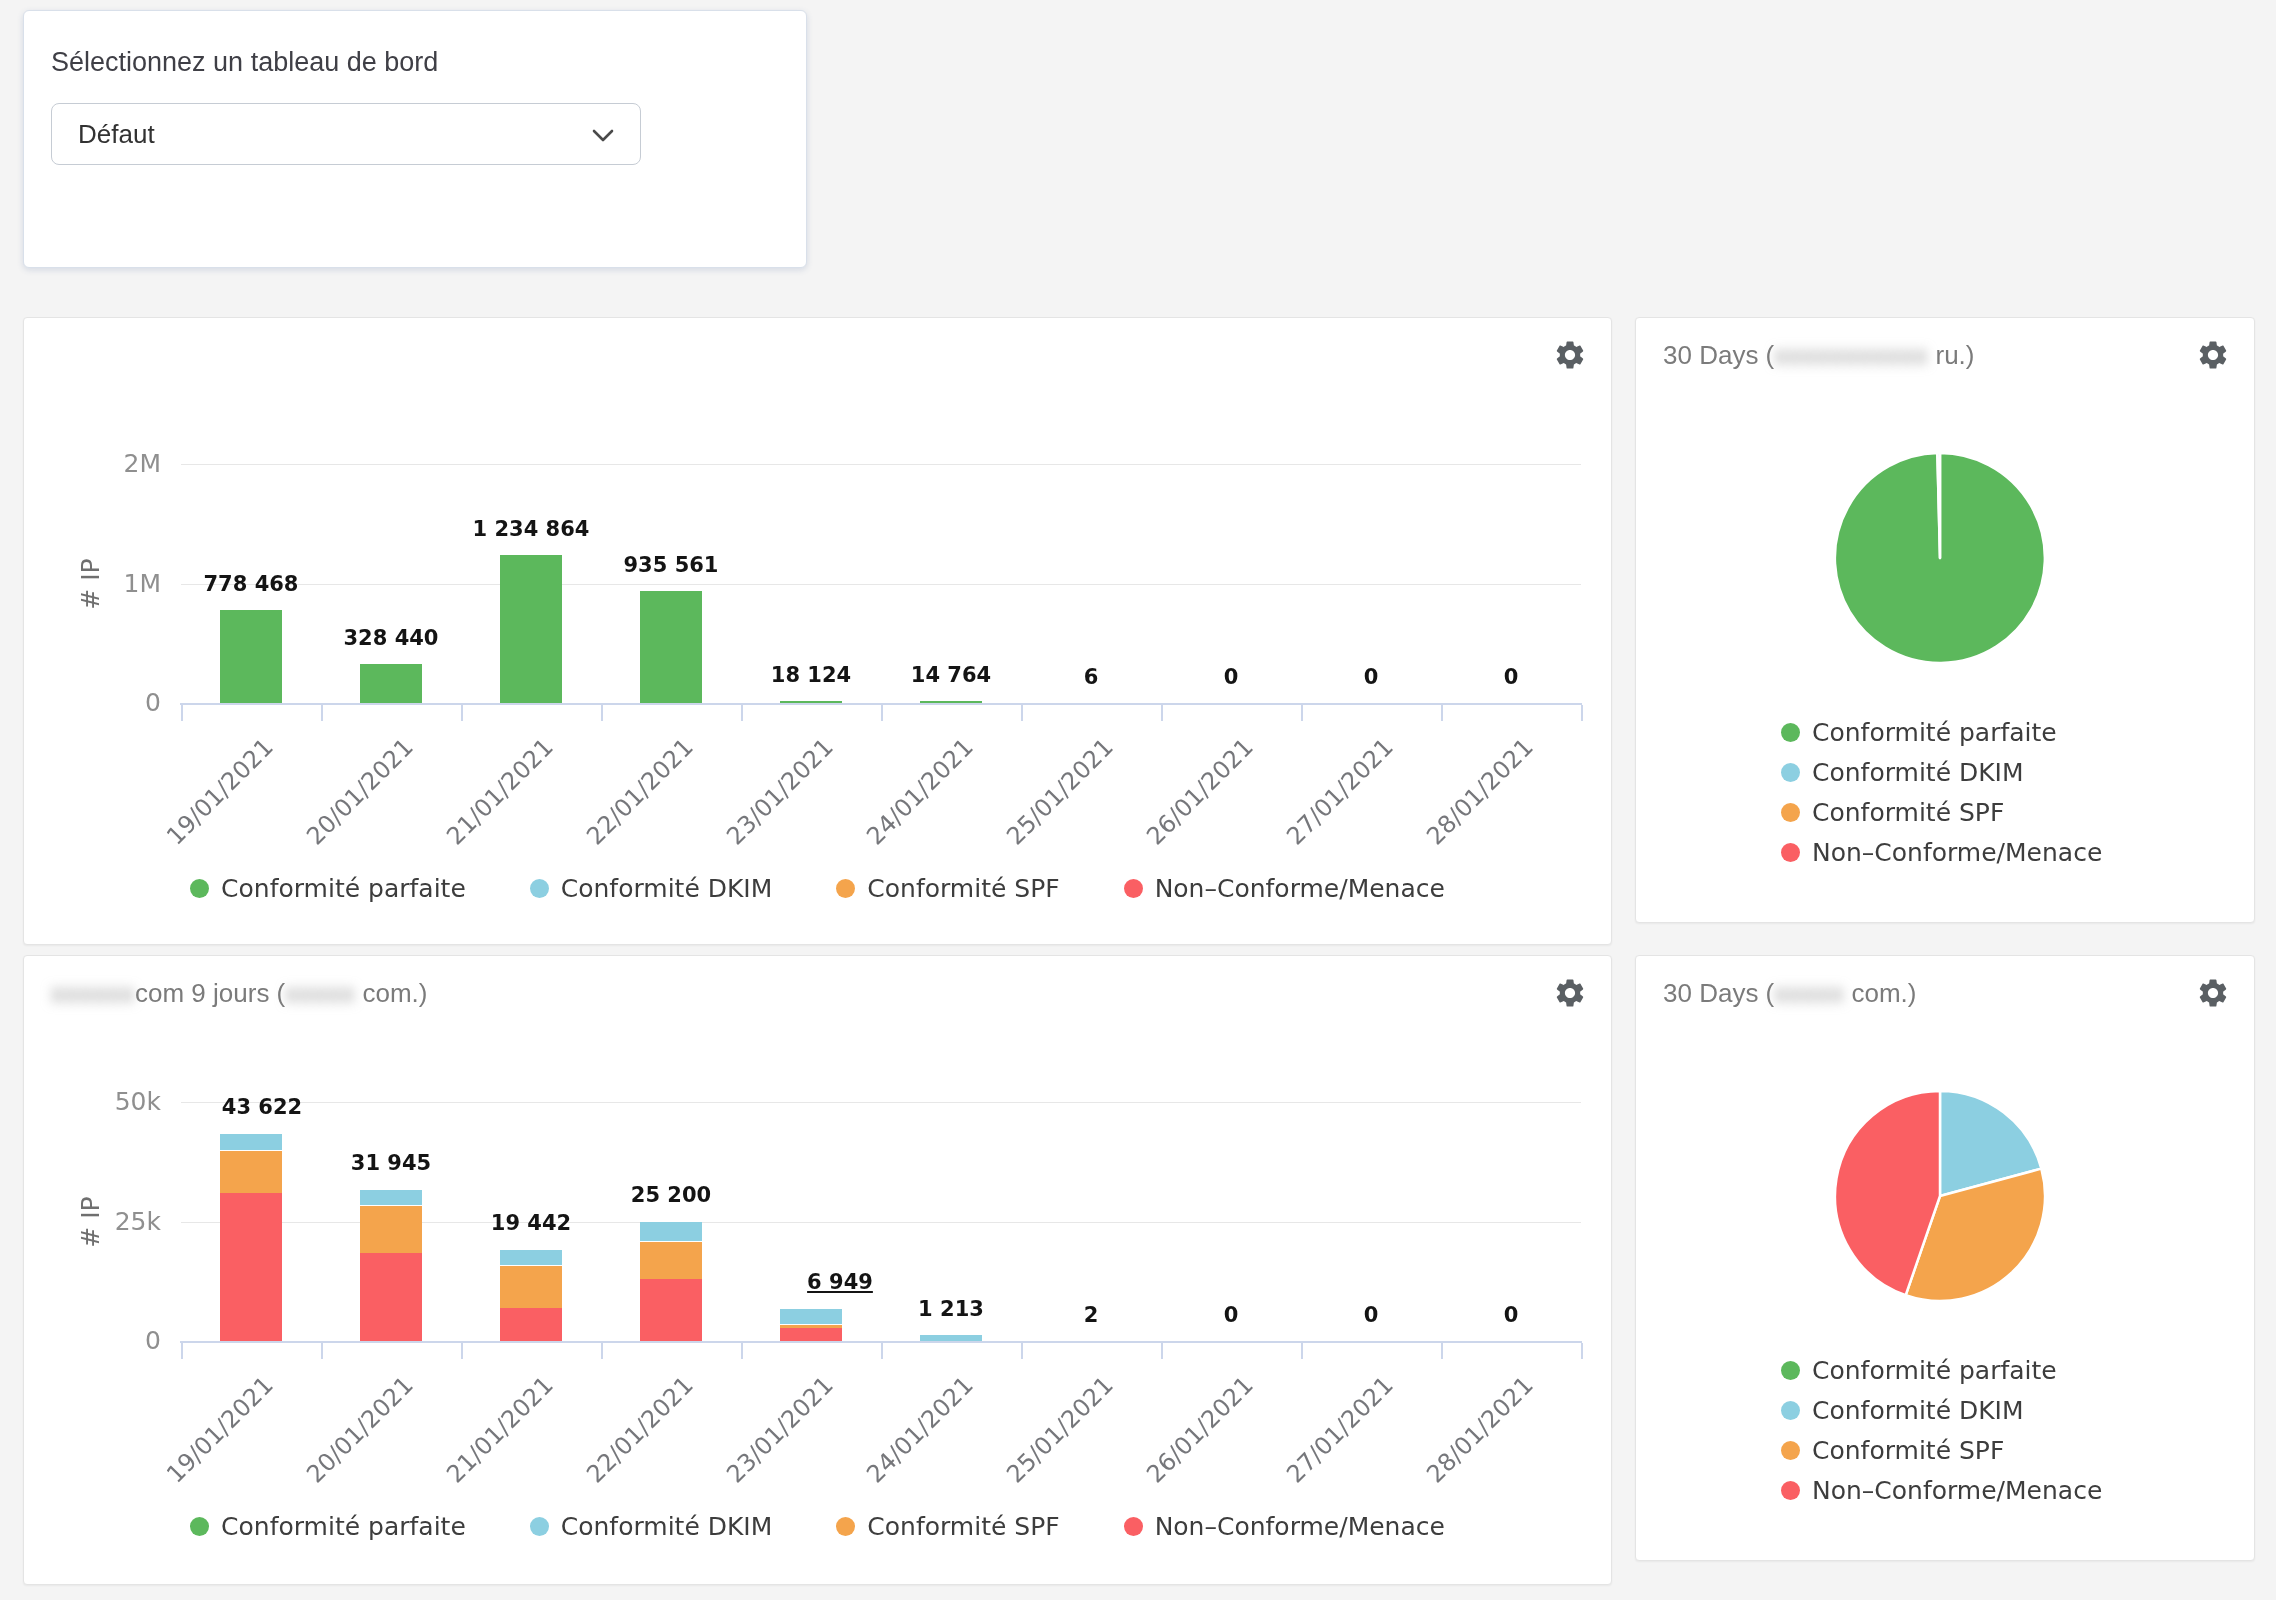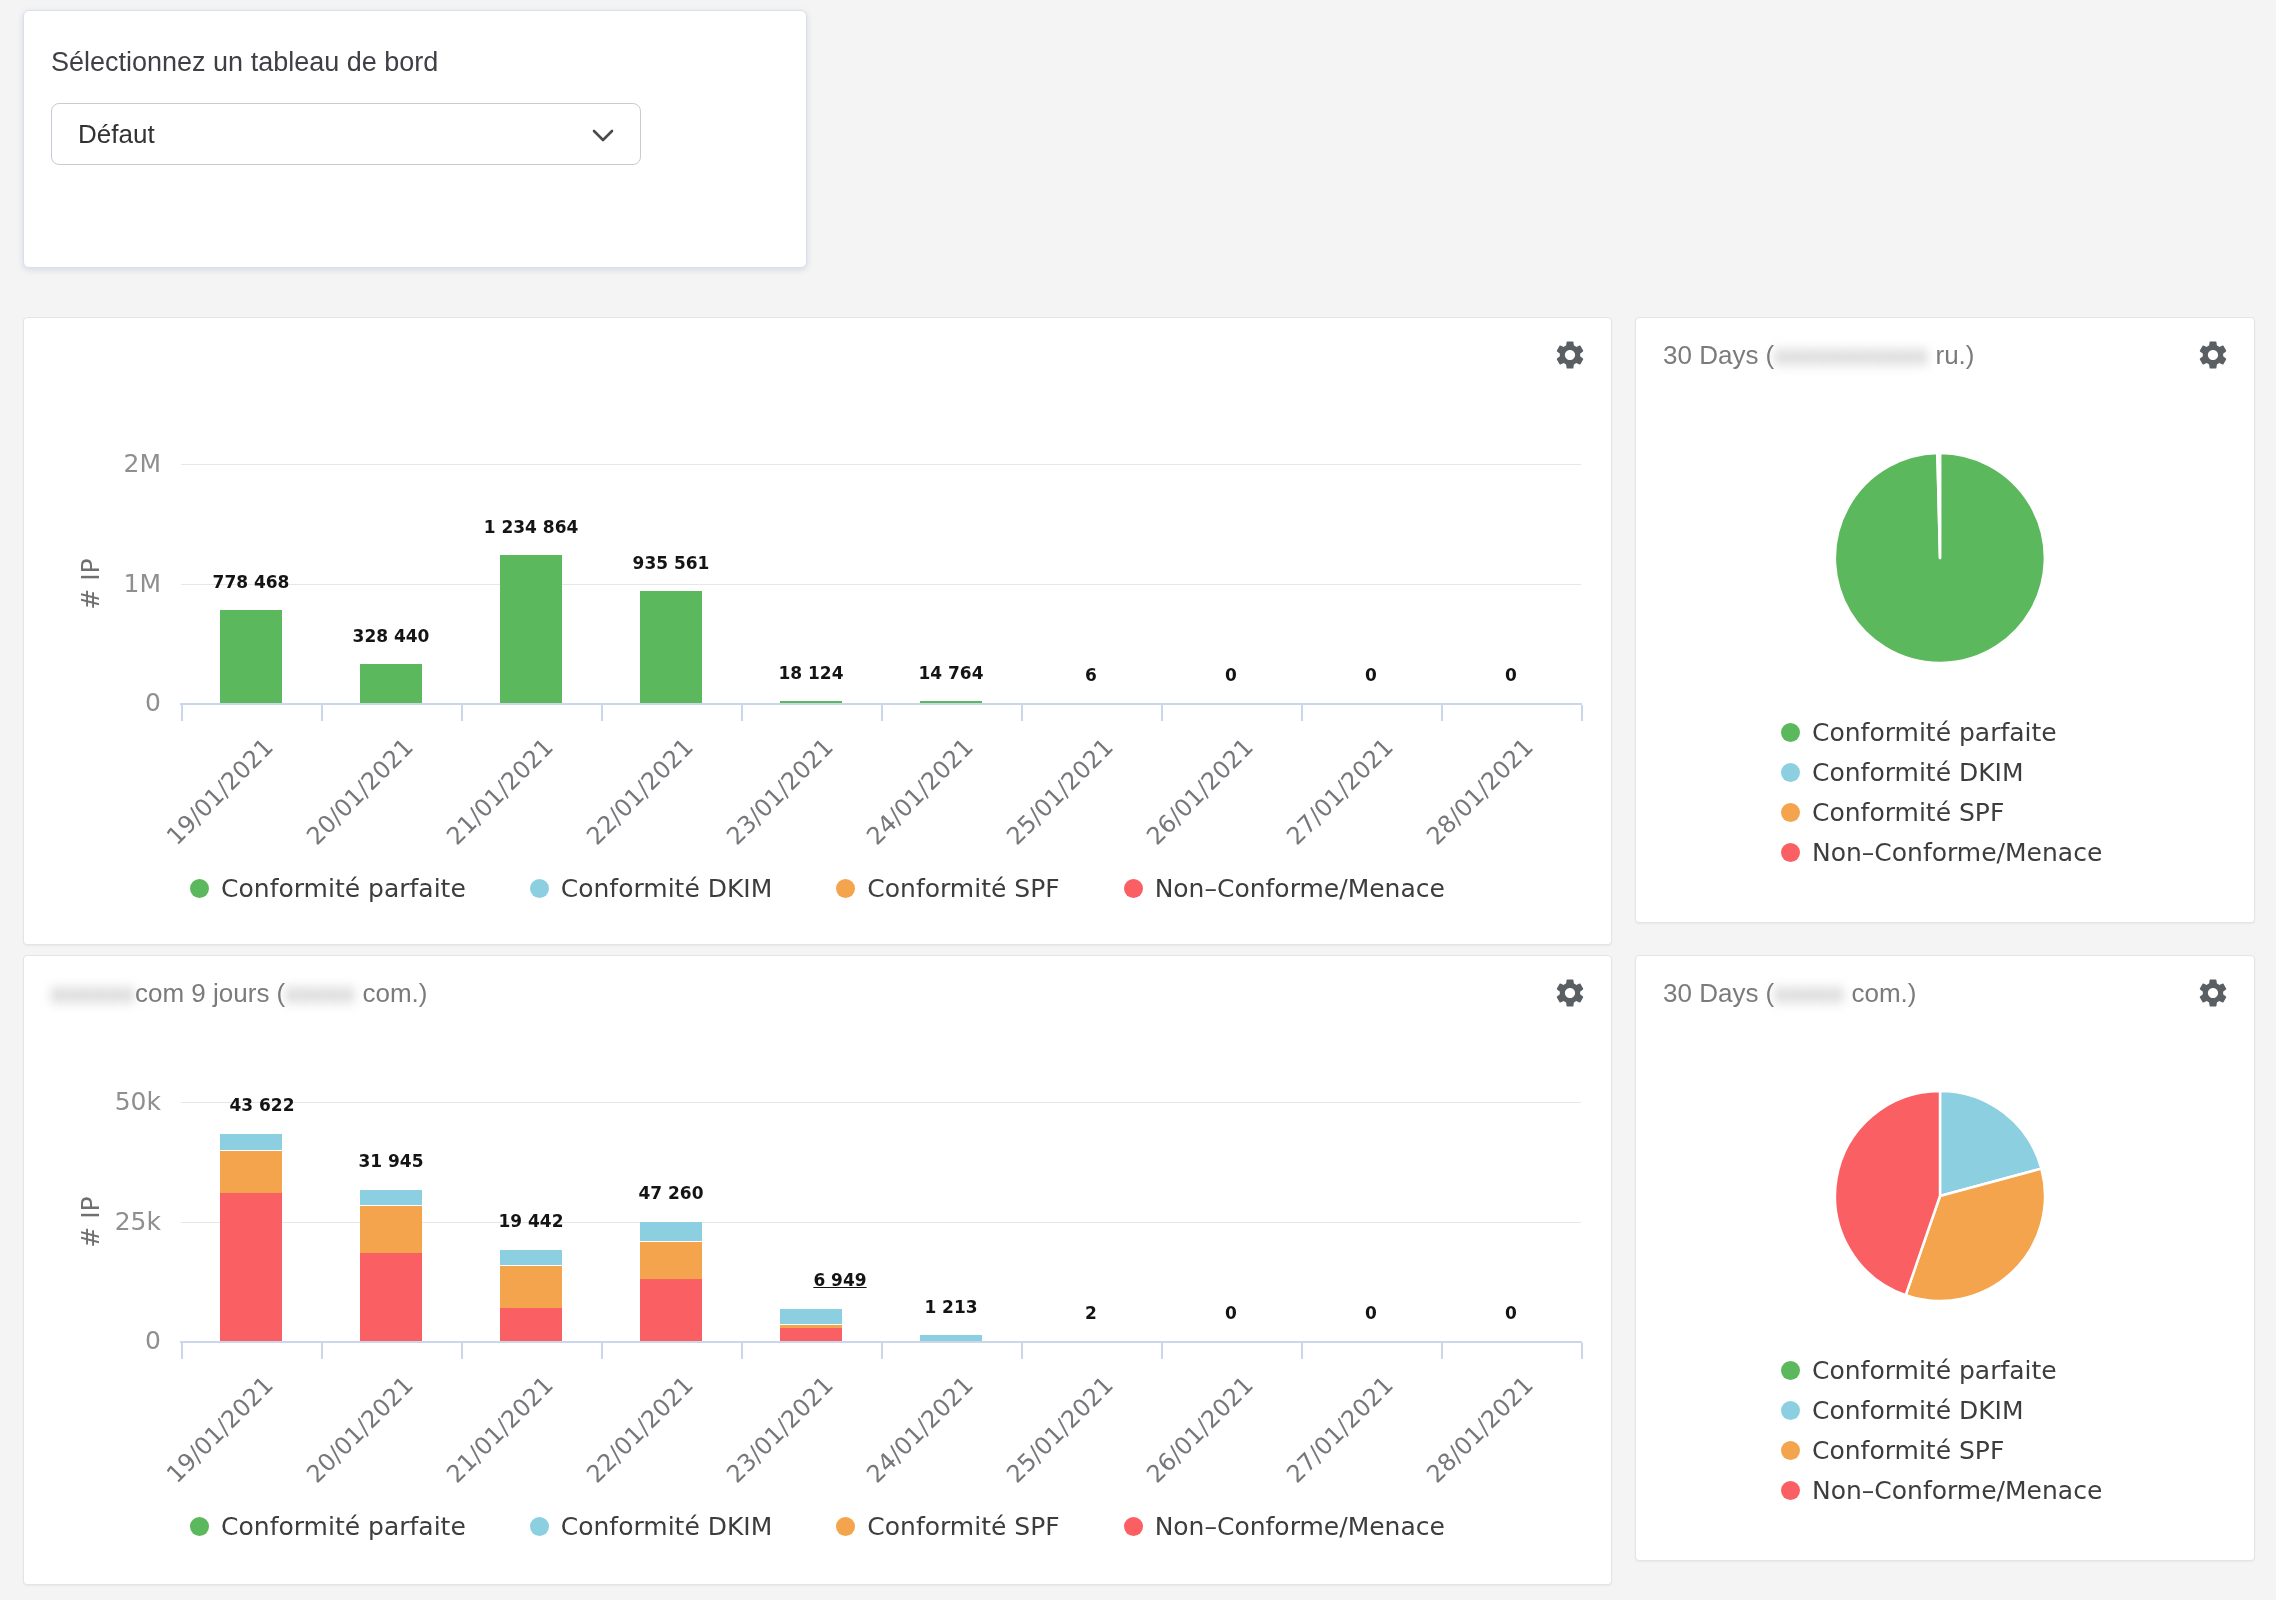--- a/index.html
+++ b/index.html
@@ -43,21 +43,21 @@
   .grid-line{position:absolute;height:1px;background:#e7e7e7;}
   .axis-line{position:absolute;height:2px;background:#ccd6eb;}
   .axis-tick{position:absolute;width:2px;height:16px;background:#ccd6eb;}
   .ytick{position:absolute;font-size:25px;color:#8f8f8f;text-align:right;font-family:"DejaVu Sans",sans-serif;}
   .axis-name{
     position:absolute;font-size:25px;color:#6f6f6f;white-space:nowrap;
     transform:translate(-50%,-50%) rotate(-90deg);font-family:"DejaVu Sans",sans-serif;
   }
   .bar-seg{position:absolute;box-sizing:border-box;}
   .vlabel{
-    position:absolute;font-size:17px;color:#141414;font-weight:600;text-align:center;
+    position:absolute;font-size:21px;color:#141414;font-weight:600;text-align:center;
     white-space:nowrap;font-family:"DejaVu Sans",sans-serif;
   }
   .xlabel{
     position:absolute;font-size:24px;color:#76777b;text-align:right;white-space:nowrap;
     transform-origin:100% 0;transform:rotate(-45deg);font-family:"DejaVu Sans",sans-serif;
   }
   .legend-h{position:absolute;left:0;right:0;top:556px;display:flex;justify-content:center;gap:64px;}
   .legend-v{position:absolute;left:145px;top:400px;display:flex;flex-direction:column;gap:11px;}
   .legend-item{display:flex;align-items:center;gap:12px;font-size:25px;color:#3d3d3d;
     font-family:"DejaVu Sans",sans-serif;cursor:pointer;white-space:nowrap;}
@@ -237,21 +237,21 @@
     <div class="vlabel" style="left: 267px; width: 200px; top: 195px;">31 945</div>
     <div class="xlabel" style="left: 165px; width: 210px; top: 415px;">20/01/2021</div>
     <div class="bar-seg" style="left: 476px; width: 62px; top: 352px; height: 33px; background: rgb(250, 95, 99);"></div>
     <div class="bar-seg" style="left: 476px; width: 62px; top: 309px; height: 43px; background: rgb(244, 164, 76); border-top: 1px solid rgb(255, 255, 255);"></div>
     <div class="bar-seg" style="left: 476px; width: 62px; top: 293px; height: 16px; background: rgb(140, 207, 225); border-top: 1px solid rgb(255, 255, 255);"></div>
     <div class="vlabel" style="left: 407px; width: 200px; top: 255px;">19 442</div>
     <div class="xlabel" style="left: 305px; width: 210px; top: 415px;">21/01/2021</div>
     <div class="bar-seg" style="left: 616px; width: 62px; top: 323px; height: 62px; background: rgb(250, 95, 99);"></div>
     <div class="bar-seg" style="left: 616px; width: 62px; top: 285px; height: 38px; background: rgb(244, 164, 76); border-top: 1px solid rgb(255, 255, 255);"></div>
     <div class="bar-seg" style="left: 616px; width: 62px; top: 265px; height: 20px; background: rgb(140, 207, 225); border-top: 1px solid rgb(255, 255, 255);"></div>
-    <div class="vlabel" style="left: 547px; width: 200px; top: 227px;">47 260</div>
+    <div class="vlabel" style="left: 547px; width: 200px; top: 227px;">25 200</div>
     <div class="xlabel" style="left: 445px; width: 210px; top: 415px;">22/01/2021</div>
     <div class="bar-seg" style="left: 756px; width: 62px; top: 372px; height: 13px; background: rgb(250, 95, 99);"></div>
     <div class="bar-seg" style="left: 756px; width: 62px; top: 368px; height: 4px; background: rgb(244, 164, 76); border-top: 1px solid rgb(255, 255, 255);"></div>
     <div class="bar-seg" style="left: 756px; width: 62px; top: 352px; height: 16px; background: rgb(140, 207, 225); border-top: 1px solid rgb(255, 255, 255);"></div>
     <div class="vlabel" style="left: 716px; width: 200px; top: 314px; text-decoration: underline;">6 949</div>
     <div class="xlabel" style="left: 585px; width: 210px; top: 415px;">23/01/2021</div>
     <div class="bar-seg" style="left: 896px; width: 62px; top: 379px; height: 6px; background: rgb(140, 207, 225);"></div>
     <div class="vlabel" style="left: 827px; width: 200px; top: 341px;">1 213</div>
     <div class="xlabel" style="left: 725px; width: 210px; top: 415px;">24/01/2021</div>
     <div class="vlabel" style="left: 967px; width: 200px; top: 347px;">2</div>

